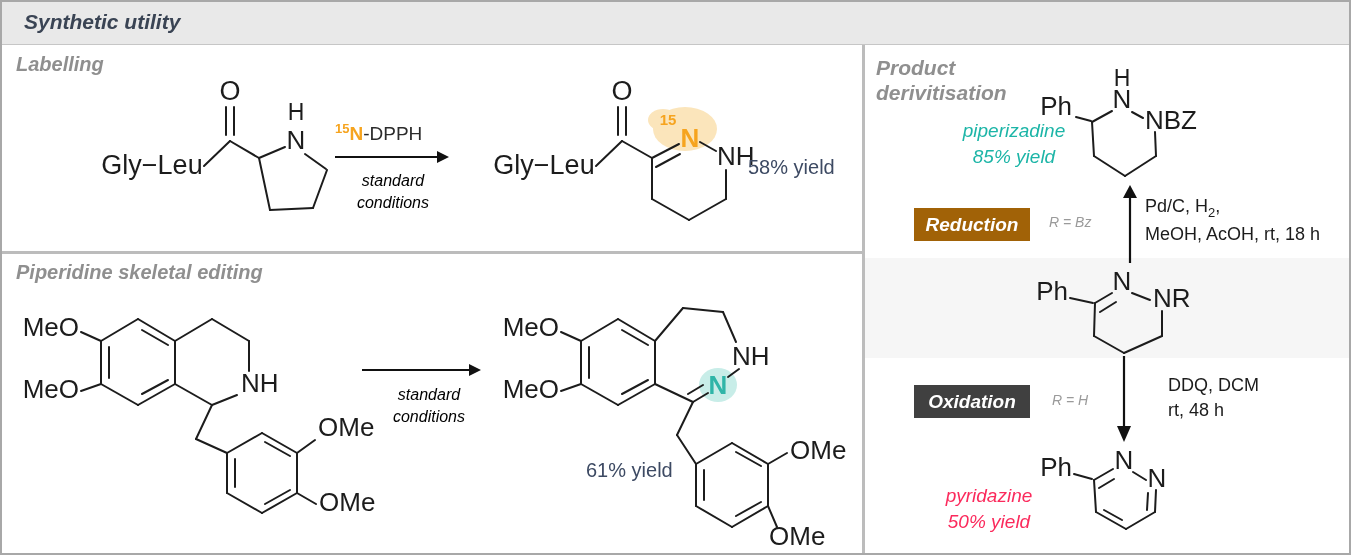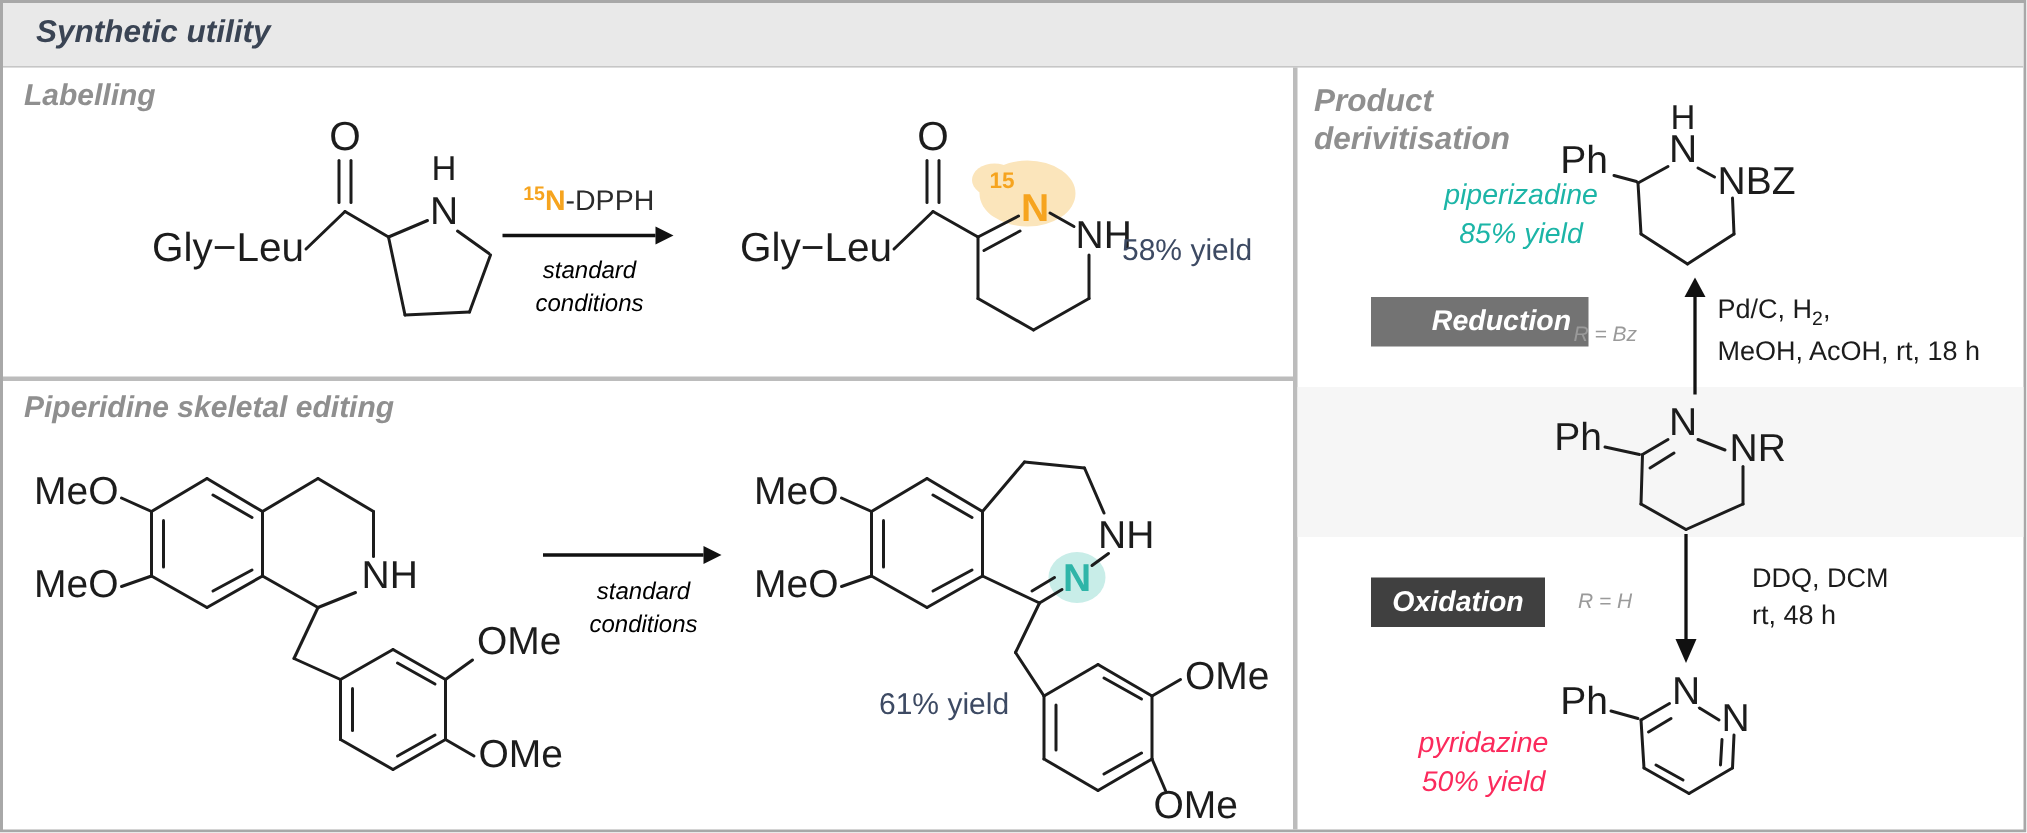--- a/index.html
+++ b/index.html
@@ -15,26 +15,26 @@
   .vdiv { position:absolute; left:860px; top:43px; width:3px; height:510px; background:#bcbcbc; }
   .hdiv { position:absolute; left:0; top:249px; width:860px; height:3px; background:#bcbcbc; }
   .band { position:absolute; left:863px; top:256px; width:486px; height:100px; background:#f6f6f6; }
   .sec-title { position:absolute; font-size:20px; font-weight:bold; font-style:italic; color:#8f8f8f; }
   #labelling-title { left:14px; top:51px; }
   #editing-title   { left:14px; top:259px; }
   #deriv-title     { left:874px; top:54px; font-size:21px; line-height:1.18; }
   .yield { position:absolute; font-size:20px; color:#3d4a63; }
   .cond  { position:absolute; font-style:italic; color:#000000; font-size:16px;
            text-align:center; line-height:1.35; }
-  .reagent { position:absolute; font-size:19px; color:#2b2b2b; text-align:center; }
+  .reagent { position:absolute; font-size:19px; color:#2b2b2b; text-align:left; }
   .iso-sup { font-size:13px; vertical-align:7px; font-weight:bold; color:#f6a41f; }
   .iso-n   { font-weight:bold; color:#f6a41f; }
   .badge { position:absolute; width:116px; height:33px; color:#fff; font-weight:bold;
            font-style:italic; font-size:19px; display:flex; align-items:center; justify-content:center; }
-  #reduction-badge { left:912px; top:196px; background:#737373;padding-left:29px; }
+  #reduction-badge { left:912px; top:206px; background:#a16207; }
   #oxidation-badge { left:912px; top:383px; background:#404040; }
   .rgrp { position:absolute; font-style:italic; color:#9a9a9a; font-size:14px; }
   .rxcond { position:absolute; font-size:18px; color:#1c1c1c; text-align:left; line-height:1.4; }
   .rxcond sub { font-size:13px; }
   .sub-name { position:absolute; left:876px; top:291px; font-style:italic; font-size:19px; color:#3d4a63; }
   .prod-name { position:absolute; text-align:center; font-style:italic; font-size:19px; line-height:1.35; }
   #pip-label { left:926px; top:116px; width:172px; color:#1cb5a7; }
   #pyr-label { left:916px; top:481px; width:142px; color:#fb2a5c; }
   svg { position:absolute; overflow:visible; }
   .b { stroke:#1c1c1c; stroke-width:2; fill:none; stroke-linecap:round; }

